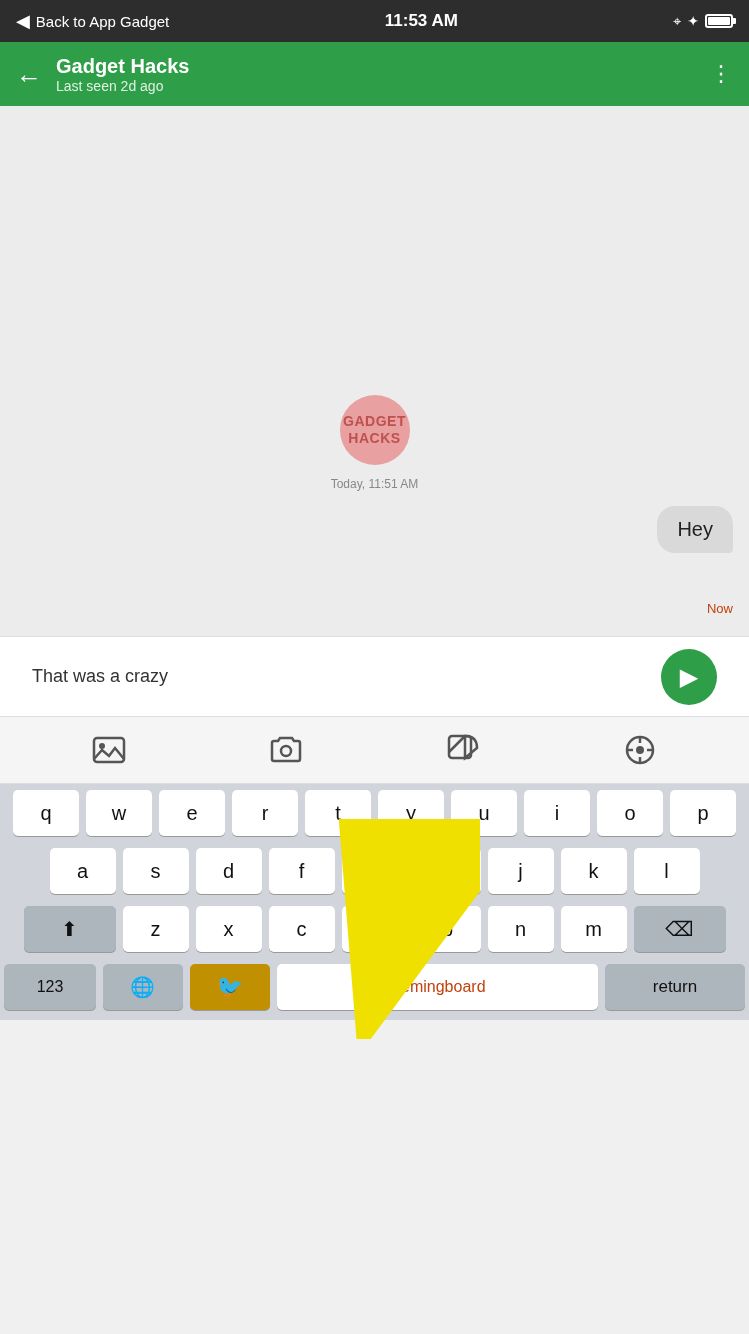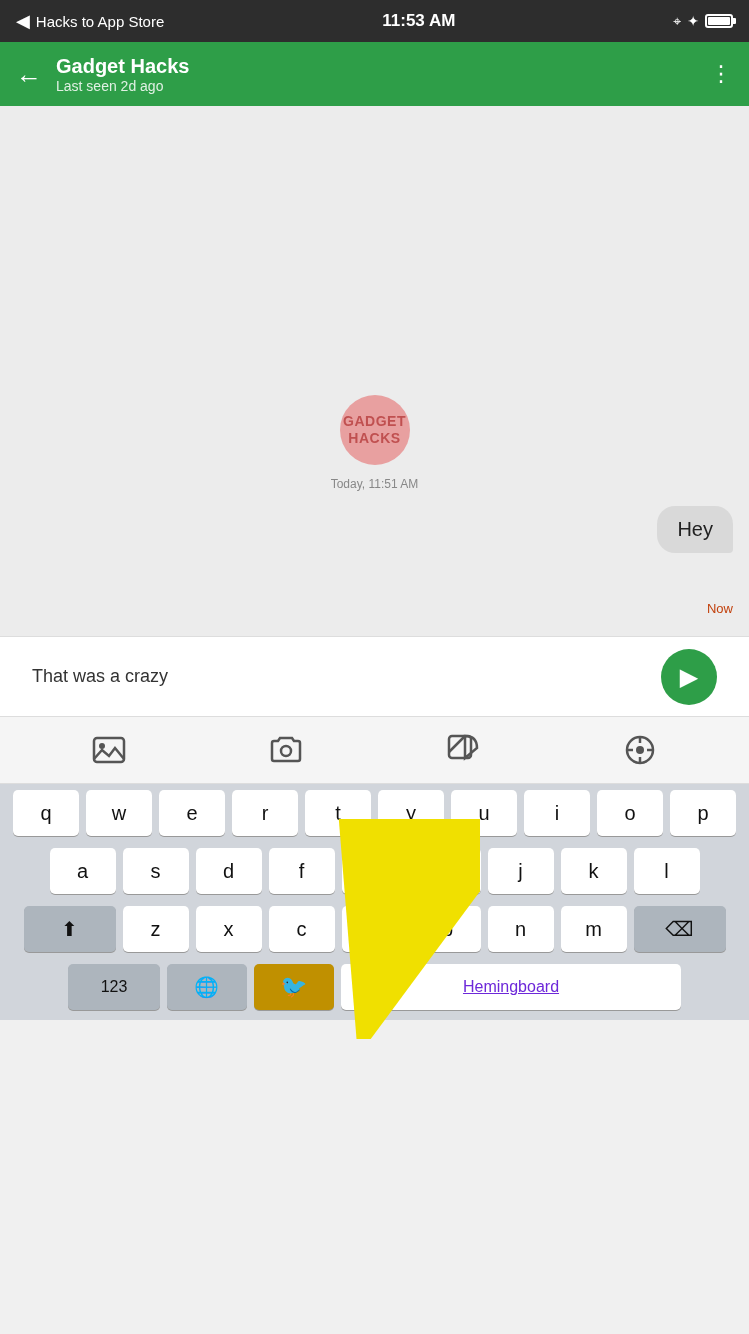--- a/index.html
+++ b/index.html
@@ -266,23 +266,22 @@
       max-width: 92px;
     }
     .key-delete {
       flex: 1.4;
       max-width: 92px;
     }
     .key-space {
       flex: 4;
       max-width: 340px;
       font-size: 16px;
-      color: #6d28d9;
+      color: #c2410c;
       background: white;
-      text-decoration: underline;
     }
     .key-return {
       flex: 2;
       max-width: 140px;
       font-size: 17px;
     }
     .key-numbers {
       flex: 1.4;
       max-width: 92px;
       font-size: 16px;
@@ -313,21 +312,21 @@
       pointer-events: none;
       transform: rotate(0deg);
     }
   </style>
 </head>
 <body>
 
 <div class="status-bar">
   <div class="status-bar-left">
     <span class="back-chevron">◀</span>
-    <span>Hacks to App Store</span>
+    <span>Back to App Gadget</span>
   </div>
   <div class="status-bar-center">11:53 AM</div>
   <div class="status-bar-right">
     <span>⌖</span>
     <span>✦</span>
     <div class="battery-icon">
       <div class="battery-fill"></div>
     </div>
   </div>
 </div>
@@ -445,14 +444,15 @@
     <div class="key key-special key-delete">⌫</div>
   </div>
 
   <div class="keyboard-row bottom-row">
     <div class="key key-special key-numbers">123</div>
     <div class="key key-special key-globe">🌐</div>
     <div class="key key-hemingbird">
       <span class="key-hemingbird-icon">🐦</span>
     </div>
     <div class="key key-space">Hemingboard</div>
+    <div class="key key-special key-return">return</div>
   </div>
 </div>
 
 </body></html>

